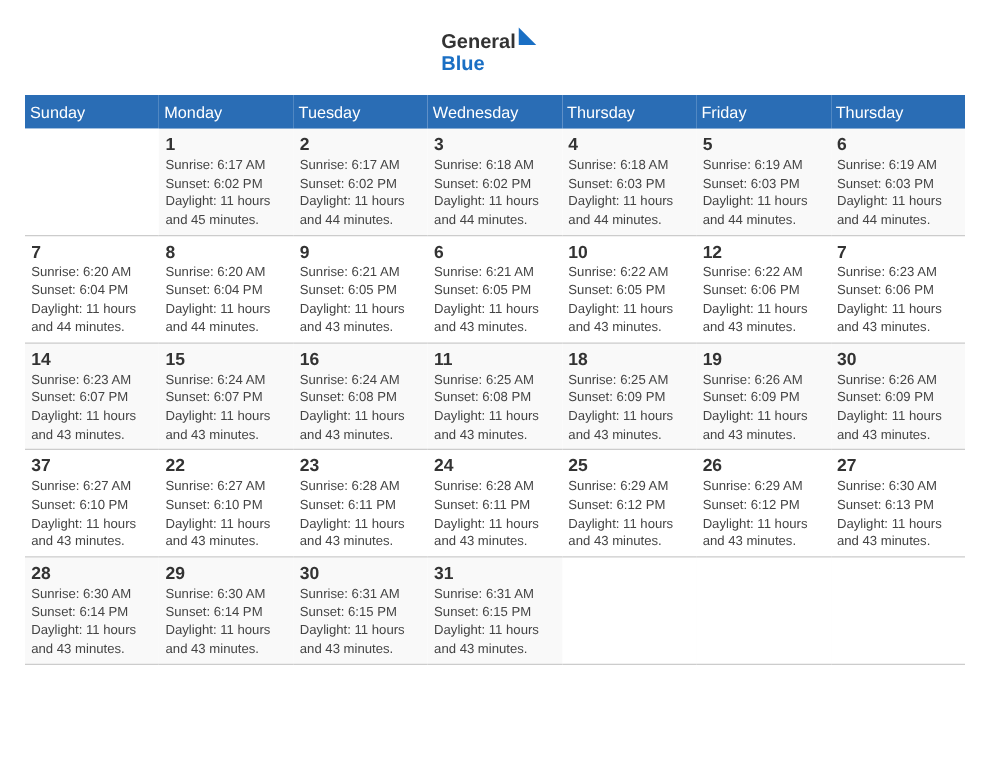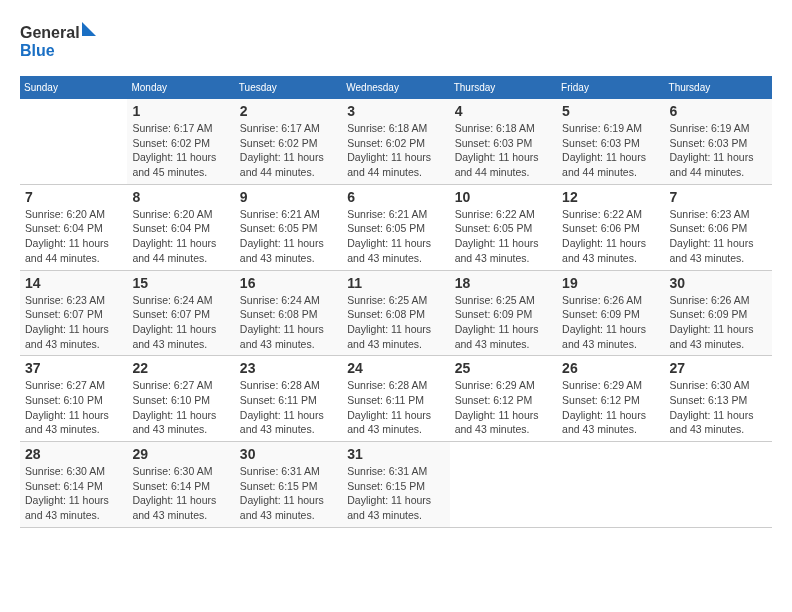--- a/index.html
+++ b/index.html
@@ -5,21 +5,21 @@
     * { box-sizing: border-box; margin: 0; padding: 0; }
     body {
       font-family: Arial, sans-serif;
       background: #fff;
       width: 792px;
       min-height: 612px;
       padding: 20px;
     }
     .header {
       display: flex;
-      justify-content: flex-start;
+      justify-content: center;
       align-items: flex-start;
       margin-bottom: 16px;
     }
     .logo {
       display: flex;
       align-items: center;
     }
     .logo-icon {
       width: 36px;
       height: 36px;
@@ -40,21 +40,21 @@
     table {
       width: 100%;
       border-collapse: collapse;
       font-size: 11px;
     }
     thead tr th {
       background-color: #2a6db5;
       color: #fff;
       padding: 6px 4px;
       text-align: left;
-      font-size: 10px;
+      font-size: 13px;
       font-weight: normal;
     }
     tbody tr {
       border-bottom: 1px solid #ccc;
     }
     tbody tr:nth-child(odd) {
       background-color: #f9f9f9;
     }
     tbody tr:nth-child(even) {
       background-color: #fff;

